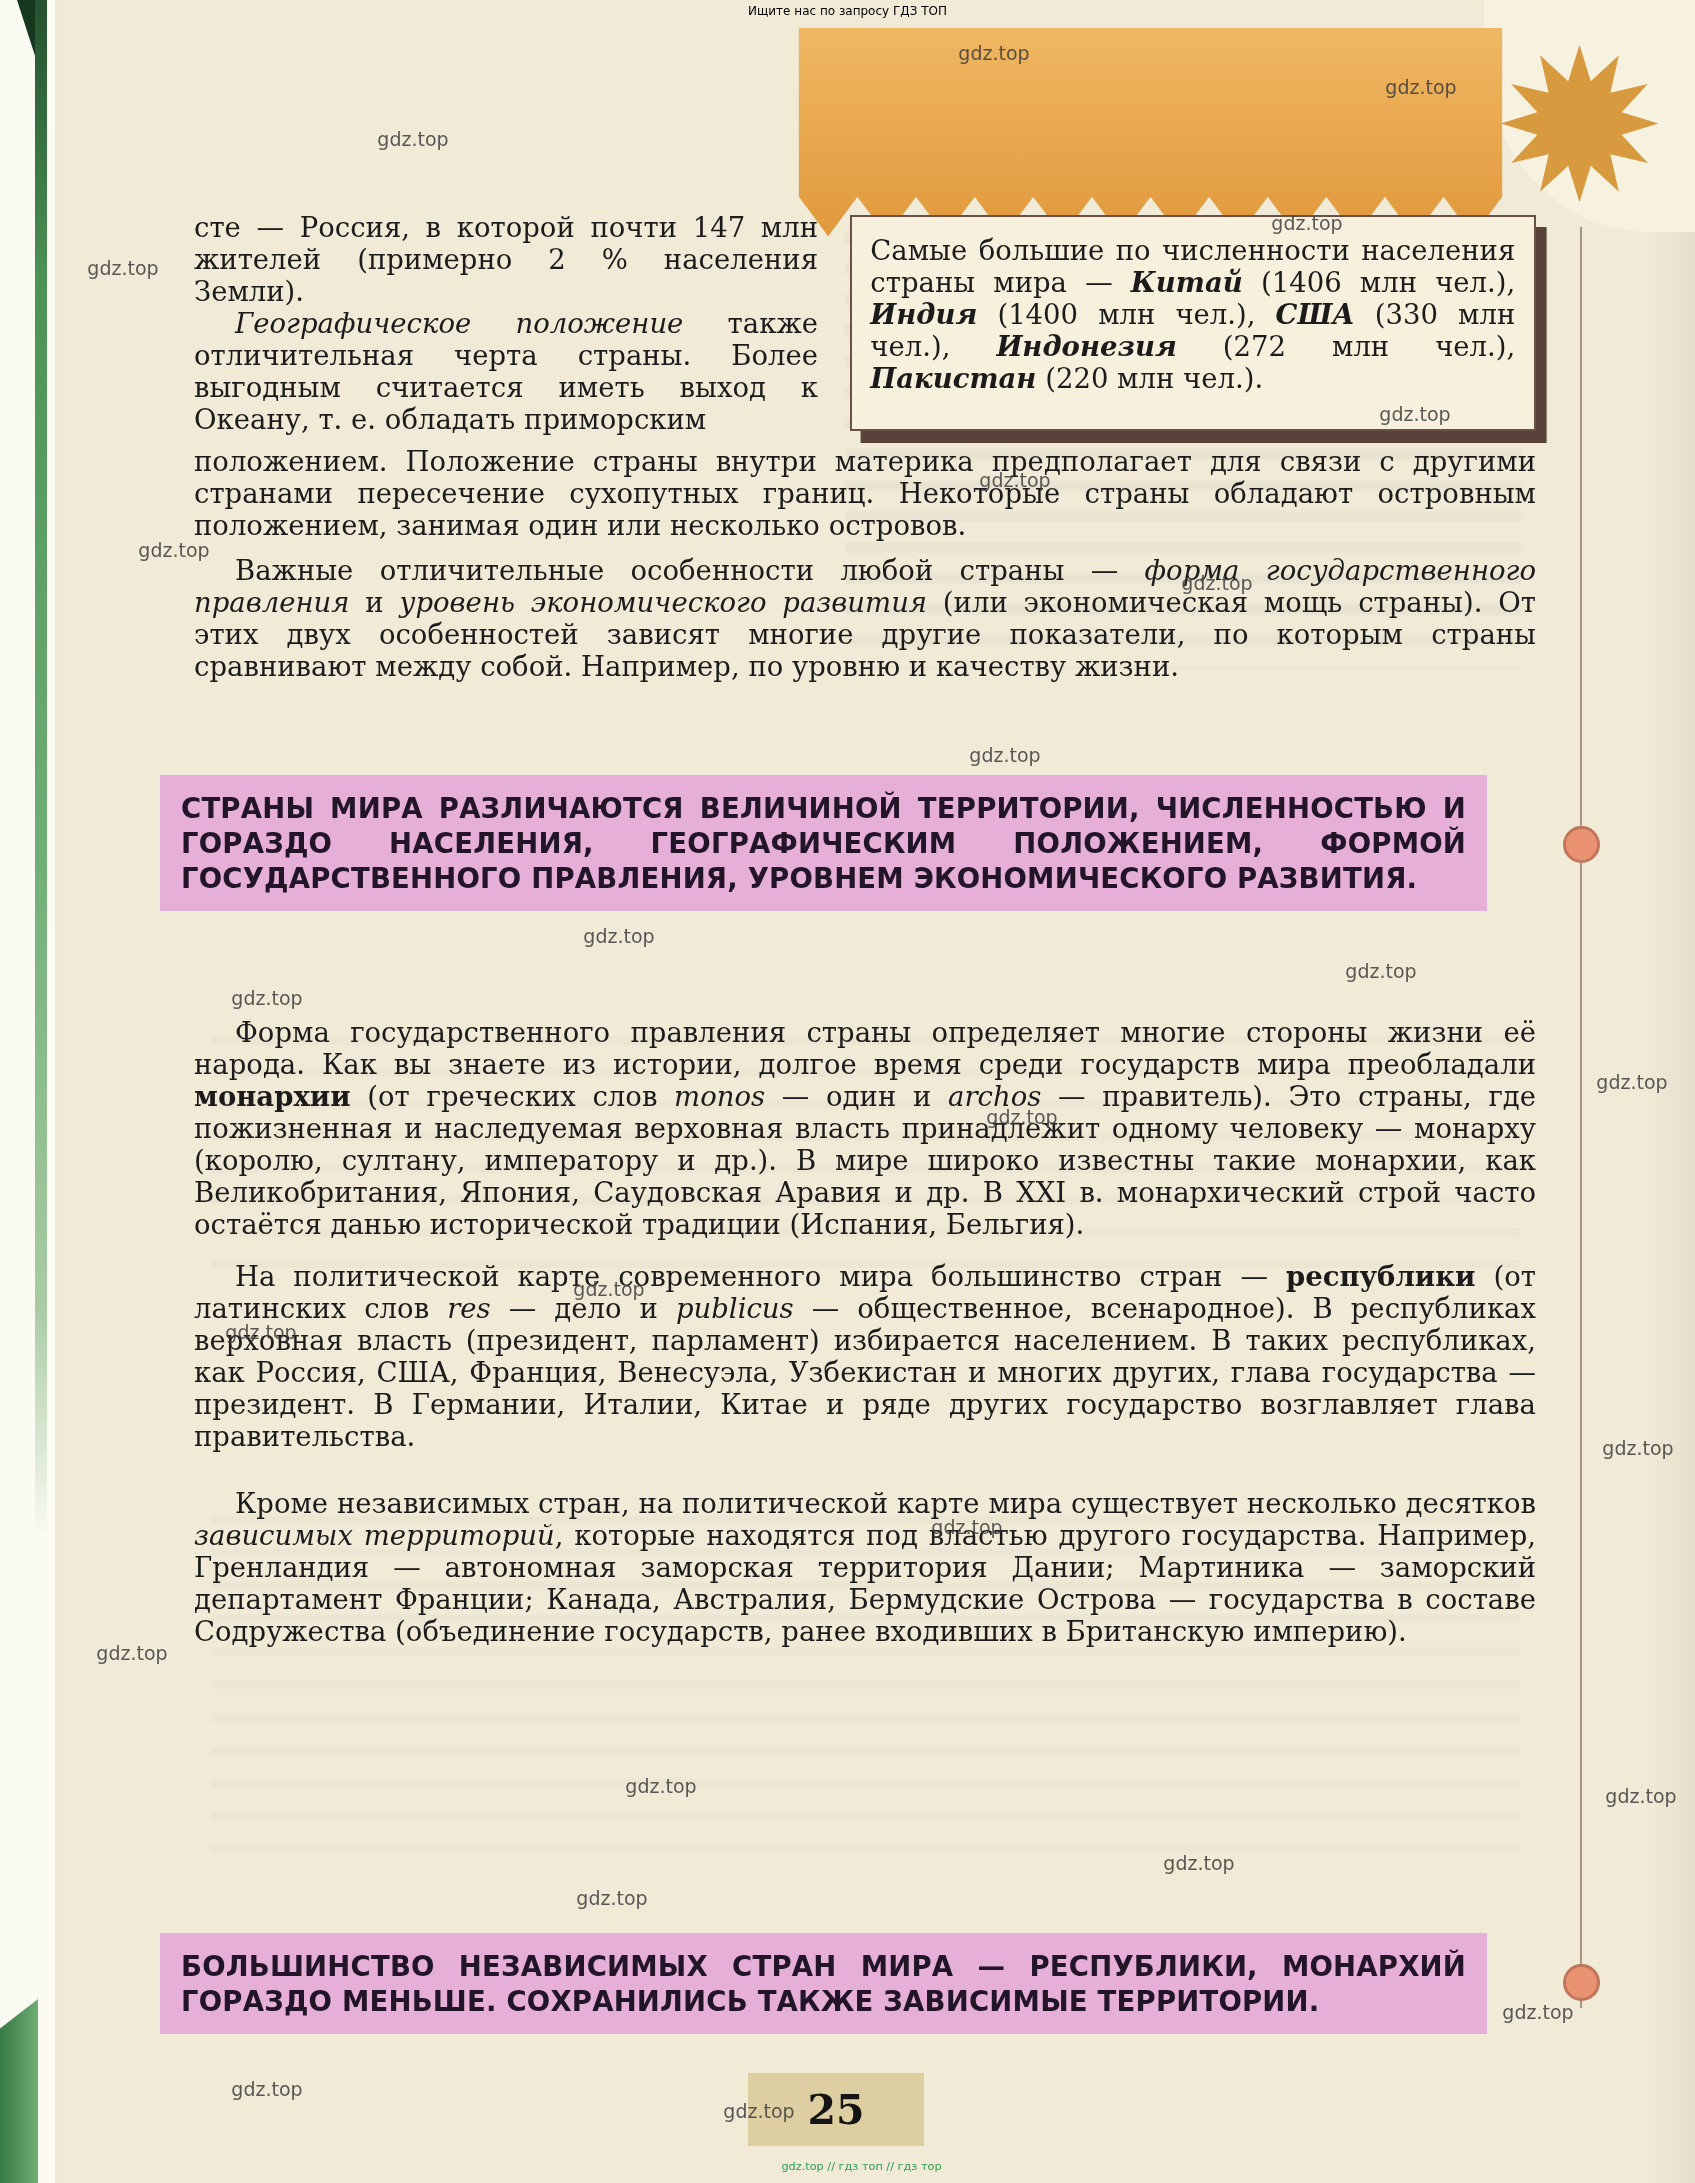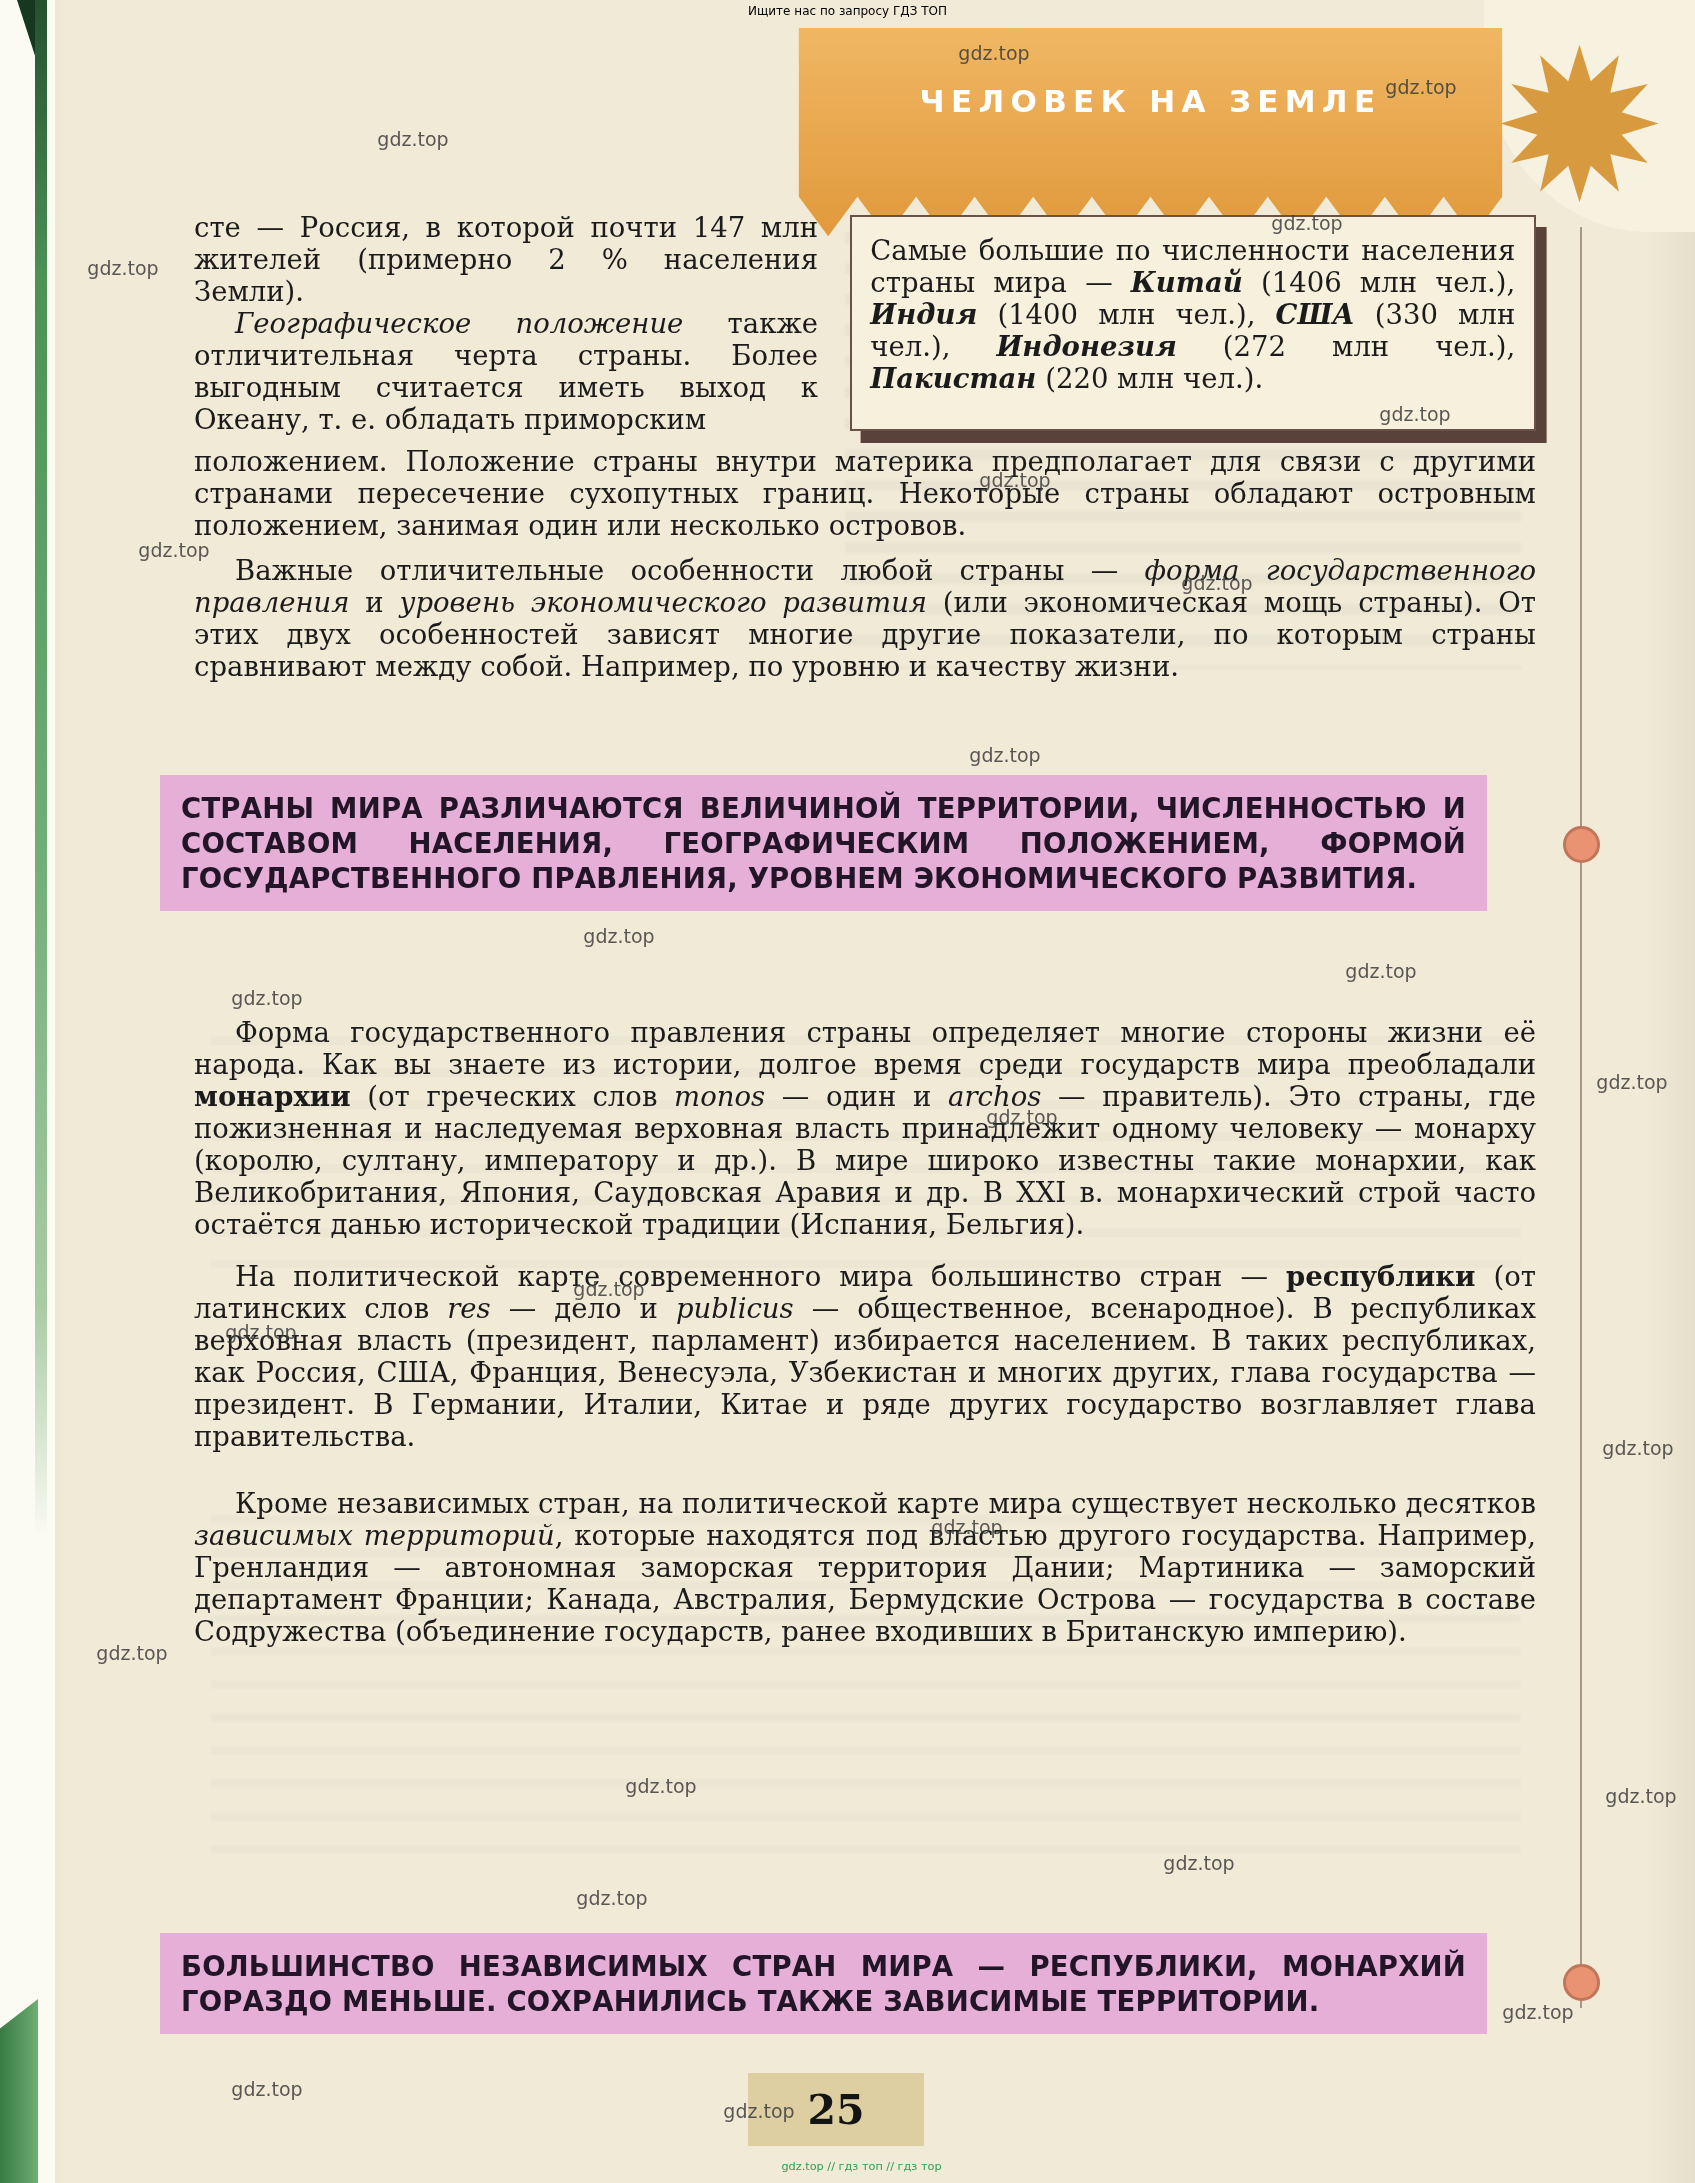--- a/index.html
+++ b/index.html
@@ -103,21 +103,20 @@
   <div class="corner-blob"></div>
   <svg class="banner-svg" viewBox="0 0 1000 300" aria-hidden="true">
     <defs>
       <linearGradient id="bg1" x1="0" y1="0" x2="0" y2="1">
         <stop offset="0" stop-color="#f0b763"></stop>
         <stop offset="1" stop-color="#e1993c"></stop>
       </linearGradient>
     </defs>
     <path fill="url(#bg1)" d="M0,0 L1000,0 L1000,240 L958.3,296 L916.7,240 L875,296 L833.3,240 L791.7,296 L750,240 L708.3,296 L666.7,240 L625,296 L583.3,240 L541.7,296 L500,240 L458.3,296 L416.7,240 L375,296 L333.3,240 L291.7,296 L250,240 L208.3,296 L166.7,240 L125,296 L83.3,240 L41.7,296 L0,240 Z"></path>
   </svg>
-  <div class="banner-title">ЧЕЛОВЕК НА ЗЕМЛЕ</div>
   <svg class="sunburst" viewBox="0 0 240 240" aria-hidden="true">
     <polygon fill="#d89a3e" points="120,8 136,60.1 176,23 163.8,76.2 217,64 179.9,104 232,120 179.9,136 217,176 163.8,163.8 176,217 136,179.9 120,232 104,179.9 64,217 76.2,163.8 23,176 60.1,136 8,120 60.1,104 23,64 76.2,76.2 64,23 104,60.1"></polygon>
   </svg>
 
   <div class="vline"></div>
   <div class="dot dot1"></div>
   <div class="dot dot2"></div>
 
   <div class="top-note">Ищите нас по запросу ГДЗ ТОП</div>
   <div class="bottom-note">gdz.top  //  гдз топ  //  гдз тор</div>
@@ -130,21 +129,21 @@
       </div>
       <div class="info-box">
         <p class="just"><span>Самые большие по численности населения страны мира — </span><span class="b i">Китай</span><span> (1406 млн чел.), </span><span class="b i">Индия</span><span> (1400 млн чел.), </span><span class="b i">США</span><span> (330 млн чел.), </span><span class="b i">Индонезия</span><span> (272 млн чел.), </span><span class="b i">Пакистан</span><span> (220 млн чел.).</span></p>
       </div>
     </div>
     <p class="just mt14"><span>положением. Положение страны внутри материка предполагает для связи с другими странами пересечение сухопутных границ. Некоторые страны обладают островным положением, занимая один или несколько островов.</span></p>
     <p class="just indent mt18"><span>Важные отличительные особенности любой страны — </span><span class="i">форма государственного правления</span><span> и </span><span class="i">уровень экономического развития</span><span> (или экономическая мощь страны). От этих двух особенностей зависят многие другие показатели, по которым страны сравнивают между собой. Например, по уровню и качеству жизни.</span></p>
   </div>
 
   <div class="hl hl1">
-    <p>СТРАНЫ МИРА РАЗЛИЧАЮТСЯ ВЕЛИЧИНОЙ ТЕРРИТОРИИ, ЧИСЛЕННОСТЬЮ И СОСТАВОМ НАСЕЛЕНИЯ, ГЕОГРАФИЧЕСКИМ ПОЛОЖЕНИЕМ, ФОРМОЙ ГОСУДАРСТВЕННОГО ПРАВЛЕНИЯ, УРОВНЕМ ЭКОНОМИЧЕСКОГО РАЗВИТИЯ.</p>
+    <p>СТРАНЫ МИРА РАЗЛИЧАЮТСЯ ВЕЛИЧИНОЙ ТЕРРИТОРИИ, ЧИСЛЕННОСТЬЮ И ГОРАЗДО НАСЕЛЕНИЯ, ГЕОГРАФИЧЕСКИМ ПОЛОЖЕНИЕМ, ФОРМОЙ ГОСУДАРСТВЕННОГО ПРАВЛЕНИЯ, УРОВНЕМ ЭКОНОМИЧЕСКОГО РАЗВИТИЯ.</p>
   </div>
 
   <div class="content sec">
     <p class="just indent"><span>Форма государственного правления страны определяет многие стороны жизни её народа. Как вы знаете из истории, долгое время среди государств мира преобладали </span><span class="b">монархии</span><span> (от греческих слов </span><span class="i">monos</span><span> — один и </span><span class="i">archos</span><span> — правитель). Это страны, где пожизненная и наследуемая верховная власть принадлежит одному человеку — монарху (королю, султану, императору и др.). В мире широко известны такие монархии, как Великобритания, Япония, Саудовская Аравия и др. В XXI в. монархический строй часто остаётся данью исторической традиции (Испания, Бельгия).</span></p>
     <p class="just indent p2"><span>На политической карте современного мира большинство стран — </span><span class="b">республики</span><span> (от латинских слов </span><span class="i">res</span><span> — дело и </span><span class="i">publicus</span><span> — общественное, всенародное). В республиках верховная власть (президент, парламент) избирается населением. В таких республиках, как Россия, США, Франция, Венесуэла, Узбекистан и многих других, глава государства — президент. В Германии, Италии, Китае и ряде других государство возглавляет глава правительства.</span></p>
     <p class="just indent p3"><span>Кроме независимых стран, на политической карте мира существует несколько десятков </span><span class="i">зависимых территорий</span><span>, которые находятся под властью другого государства. Например, Гренландия — автономная заморская территория Дании; Мартиника — заморский департамент Франции; Канада, Австралия, Бермудские Острова — государства в составе Содружества (объединение государств, ранее входивших в Британскую империю).</span></p>
   </div>
 
   <div class="hl hl2">
     <p>БОЛЬШИНСТВО НЕЗАВИСИМЫХ СТРАН МИРА — РЕСПУБЛИКИ, МОНАРХИЙ ГОРАЗДО МЕНЬШЕ. СОХРАНИЛИСЬ ТАКЖЕ ЗАВИСИМЫЕ ТЕРРИТОРИИ.</p>

